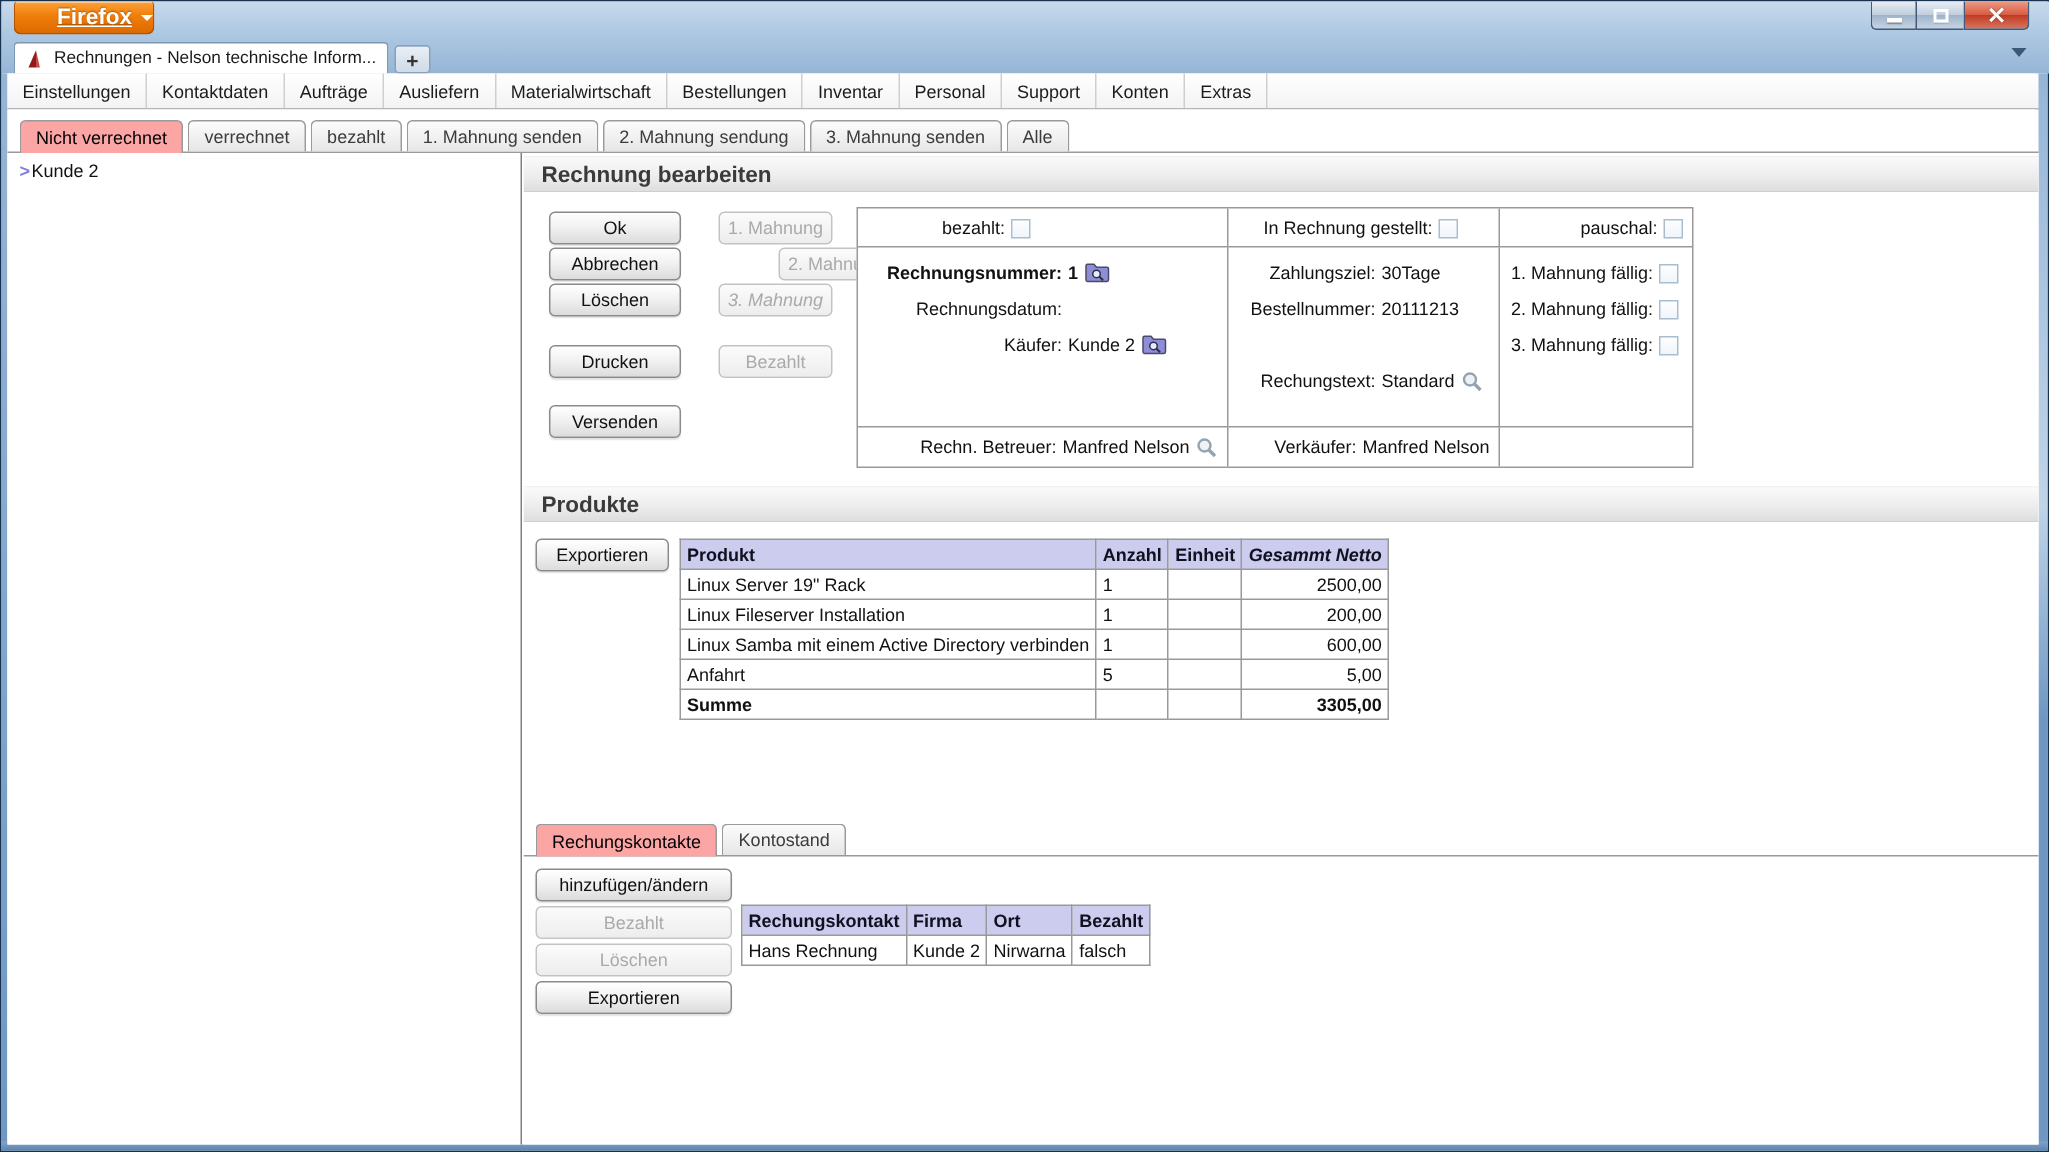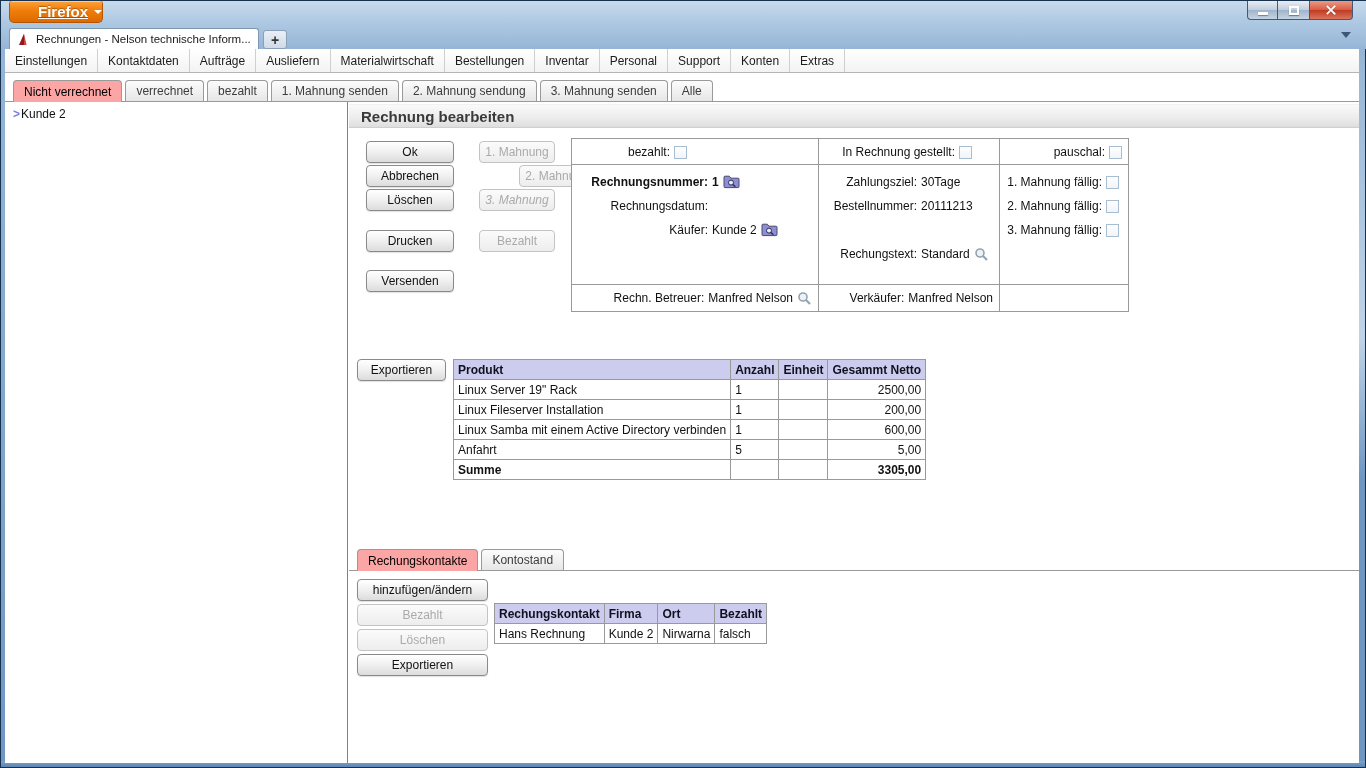--- a/index.html
+++ b/index.html
@@ -117,21 +117,21 @@
 
   
   table.dtable { border-collapse:collapse; font-size:12px; background:#fff; }
   table.dtable th { background:#ccccee; border:1px solid #999; font-weight:bold; text-align:left; padding:1px 4px; color:#101020; white-space:nowrap; }
   table.dtable td { border:1px solid #999; padding:1px 4px; white-space:nowrap; }
   table.dtable .num { text-align:right; }
   table.dtable tr { height:20px; }
 
   .b-export-products { left:8px; top:257px; width:89px; }
   .products-table { position:absolute; left:104px; top:257px; }
-  .col-produkt { width:275px; } .col-anzahl { width:43px; } .col-einheit { width:45px; } .col-netto { width:91px; }
+  .col-produkt { width:275px; } .col-anzahl { width:43px; } .col-einheit { width:45px; } .col-netto { width:91px;font-style:italic; }
 
   
   .contacts-tabbar { position:absolute; left:0; top:447px; width:100%; height:22px; border-bottom:1px solid #9a9a9a; display:flex; align-items:flex-end; padding-left:8px; }
   .b-add    { left:8px; top:477px; width:131px; }
   .b-cbez   { left:8px; top:502px; width:131px; }
   .b-cloe   { left:8px; top:527px; width:131px; }
   .b-cexp   { left:8px; top:552px; width:131px; }
   .contacts-table { position:absolute; left:145px; top:501px; }
   .col-kontakt { width:107px; } .col-firma { width:47px; } .col-ort { width:56px; } .col-cbez { width:47px; }
 </style>
@@ -338,20 +338,21 @@
         </div>
         <div class="fcell last-row">
           <div class="fline right">
             <span>Verkäufer:</span>
             <span>Manfred Nelson</span>
           </div>
         </div>
         <div class="fcell last-row last-col"></div>
       </div>
 
+      <div class="section-hdr hdr-products">Produkte</div>
 
       <div class="btn b-export-products">Exportieren</div>
 
       <table class="dtable products-table">
         <thead>
           <tr>
             <th class="col-produkt">Produkt</th>
             <th class="col-anzahl">Anzahl</th>
             <th class="col-einheit">Einheit</th>
             <th class="col-netto">Gesammt Netto</th>

